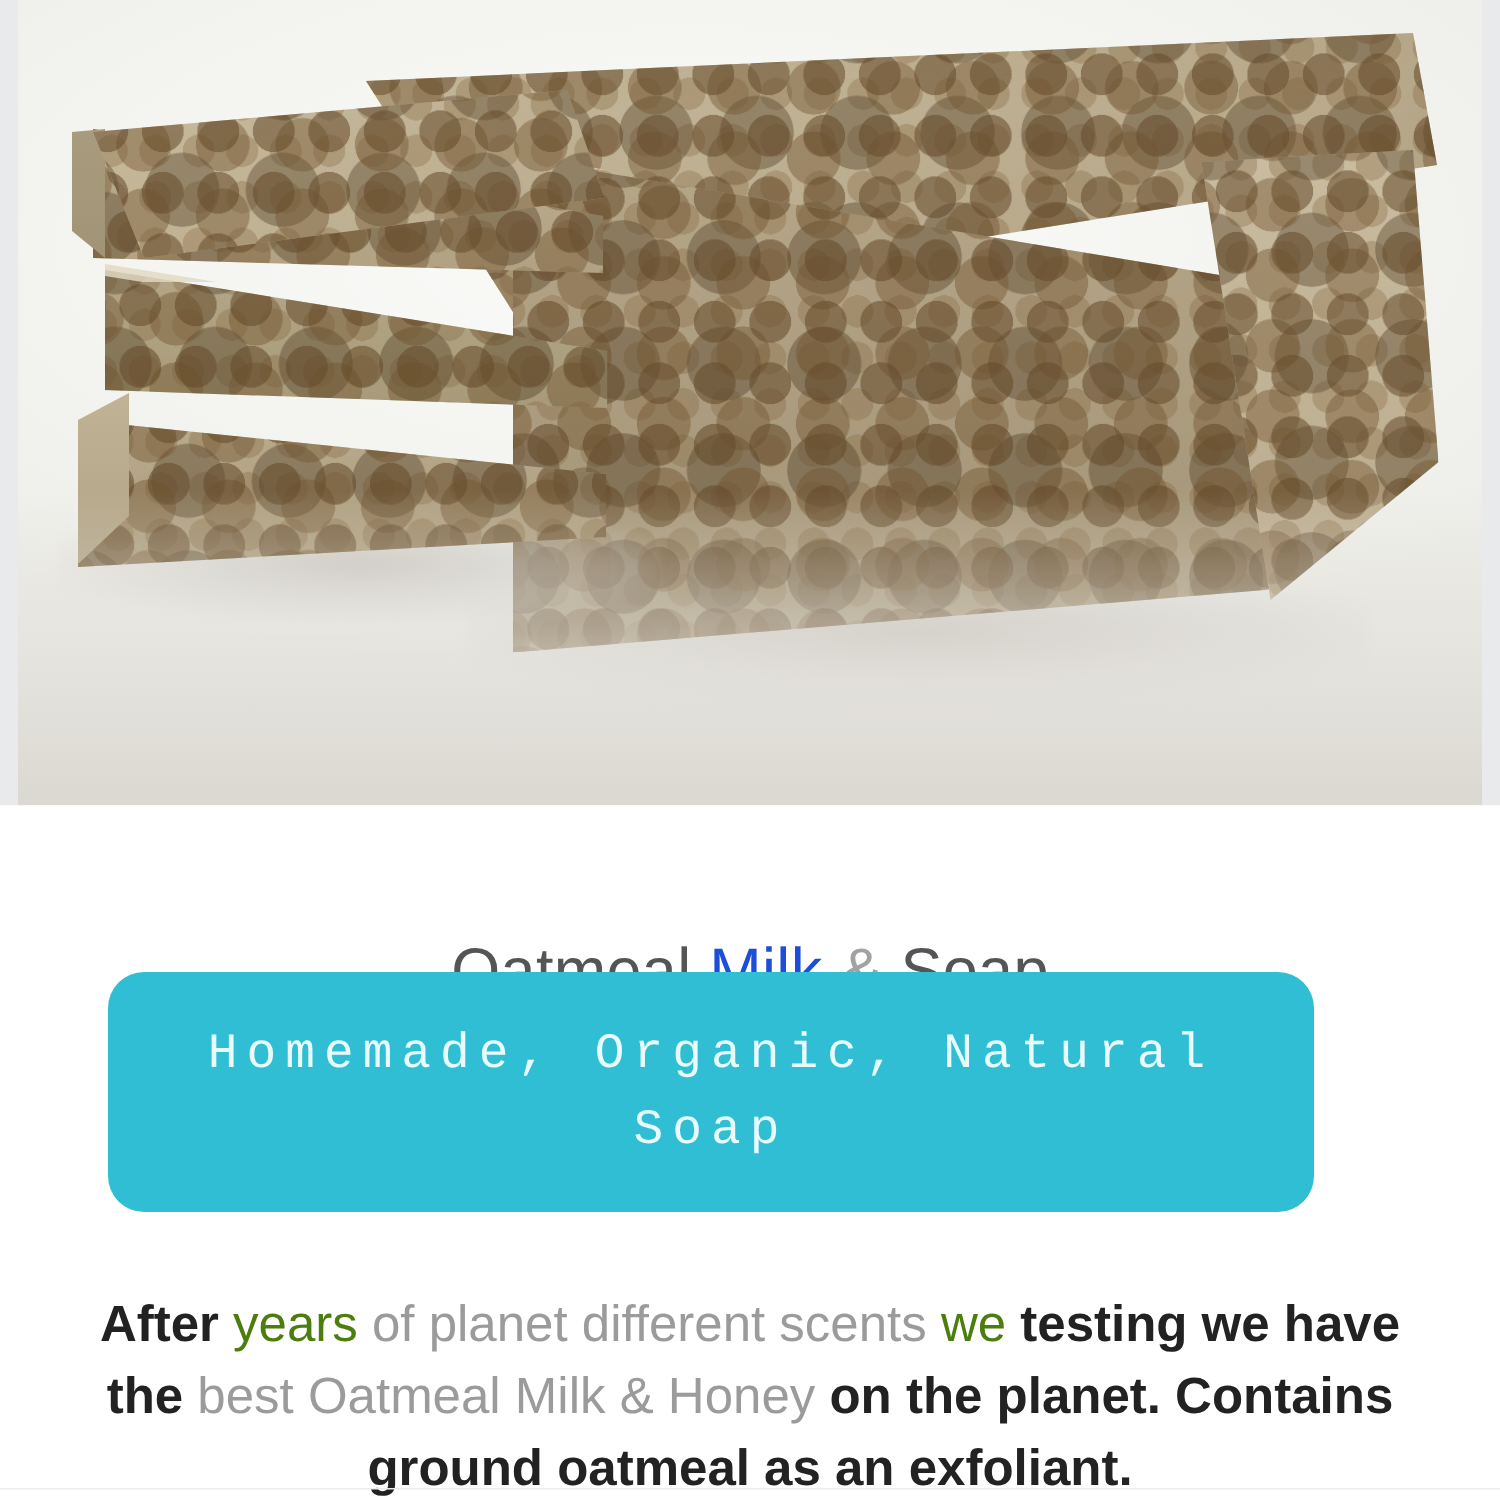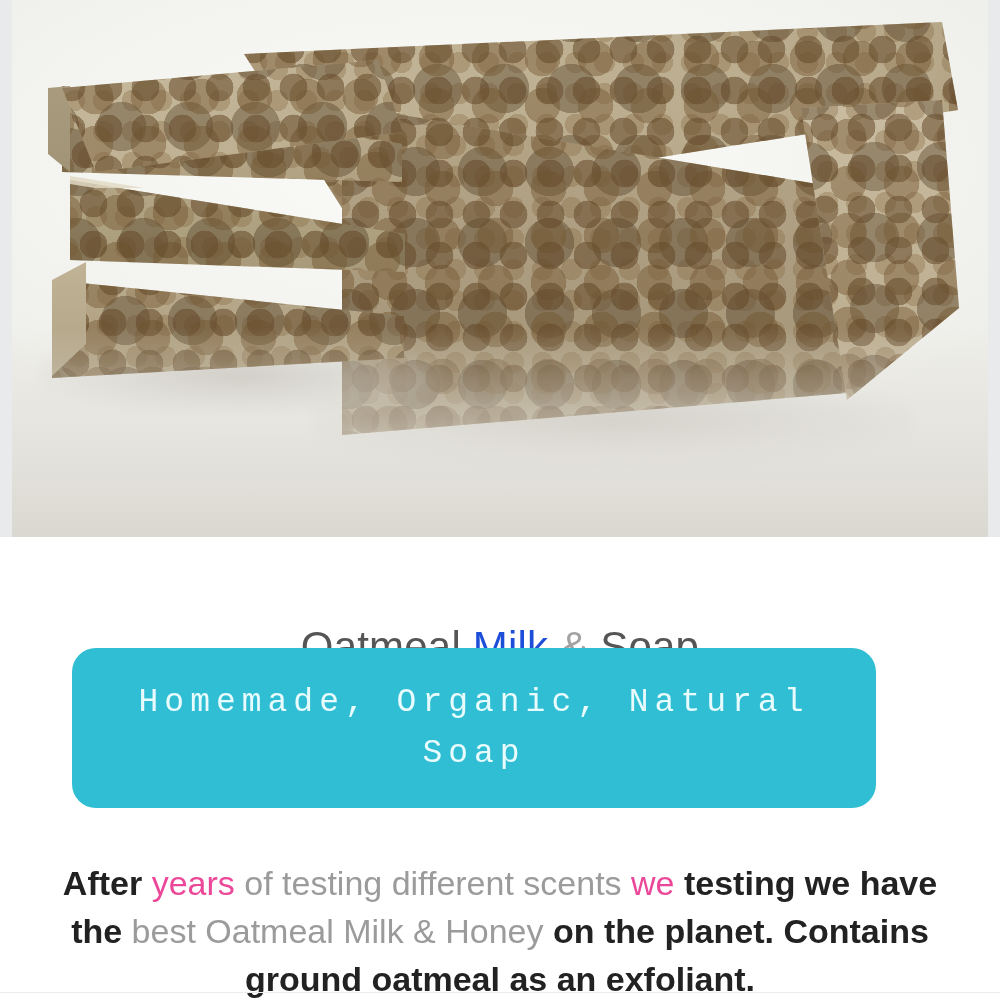--- a/index.html
+++ b/index.html
@@ -220,21 +220,21 @@
     top: 288px;
     width: 1000px;
     padding: 0 40px;
     box-sizing: border-box;
     text-align: center;
     font-size: 34px;
     line-height: 48px;
     color: #262626;
   }
   .description .w-dark  { color: #222222; font-weight: bold; }
-  .description .w-mid   { color: #ec4899; }
+  .description .w-mid   { color: #4d7c0f; }
   .description .w-light { color: #9b9b9b; }
 
   .bottom-rule {
     position: absolute;
     left: 0;
     top: 992px;
     width: 1000px;
     height: 1px;
     background: #ececec;
   }
@@ -289,17 +289,17 @@
   </div>
 
   <div class="content">
 
     <h1 class="product-title"><span class="w-dark">Oatmeal</span><span class="w-mid"> Milk</span><span class="w-light"> &amp;</span><span class="w-dark"> Soap</span></h1>
 
     <div class="tagline-banner">
       <div class="tagline-text"><span>Homemade, Organic, Natural</span><br><span>Soap</span></div>
     </div>
 
-    <p class="description"><span class="w-dark">After </span><span class="w-mid">years </span><span class="w-light">of testing different scents </span><span class="w-mid">we </span><span class="w-dark">testing we have the </span><span class="w-light">best Oatmeal Milk &amp; Honey </span><span class="w-dark">on the planet. Contains ground oatmeal as an exfoliant.</span></p>
+    <p class="description"><span class="w-dark">After </span><span class="w-mid">years </span><span class="w-light">of planet different scents </span><span class="w-mid">we </span><span class="w-dark">testing we have the </span><span class="w-light">best Oatmeal Milk &amp; Honey </span><span class="w-dark">on the planet. Contains ground oatmeal as an exfoliant.</span></p>
   </div>
 
   <div class="bottom-rule"></div>
 </div>
 
 </body></html>

